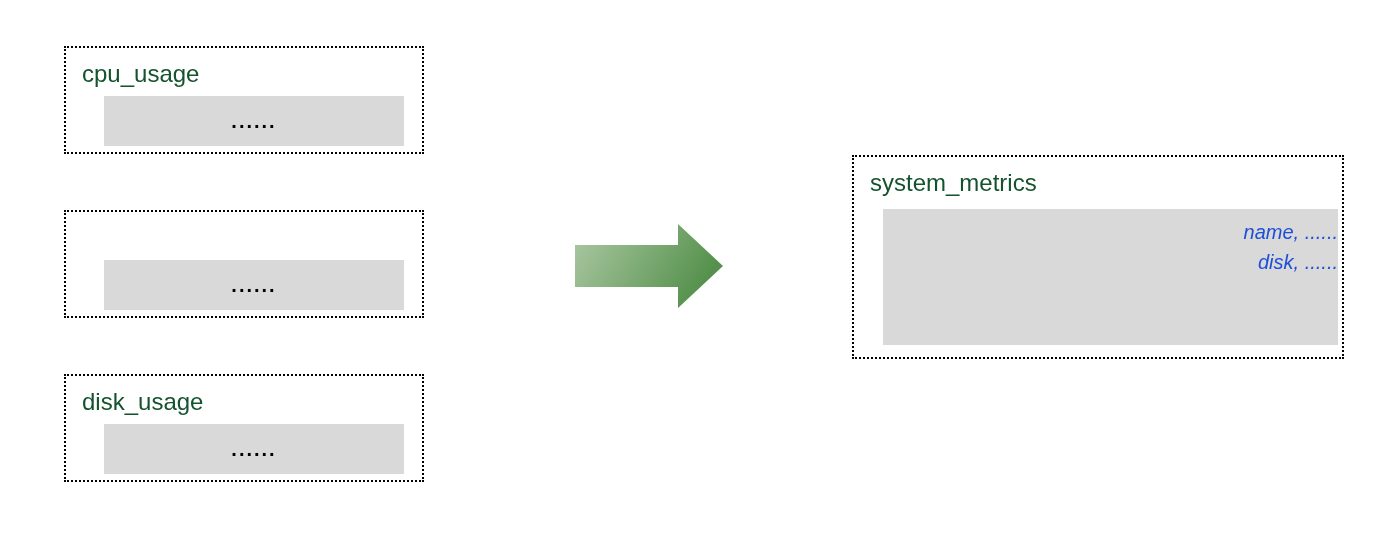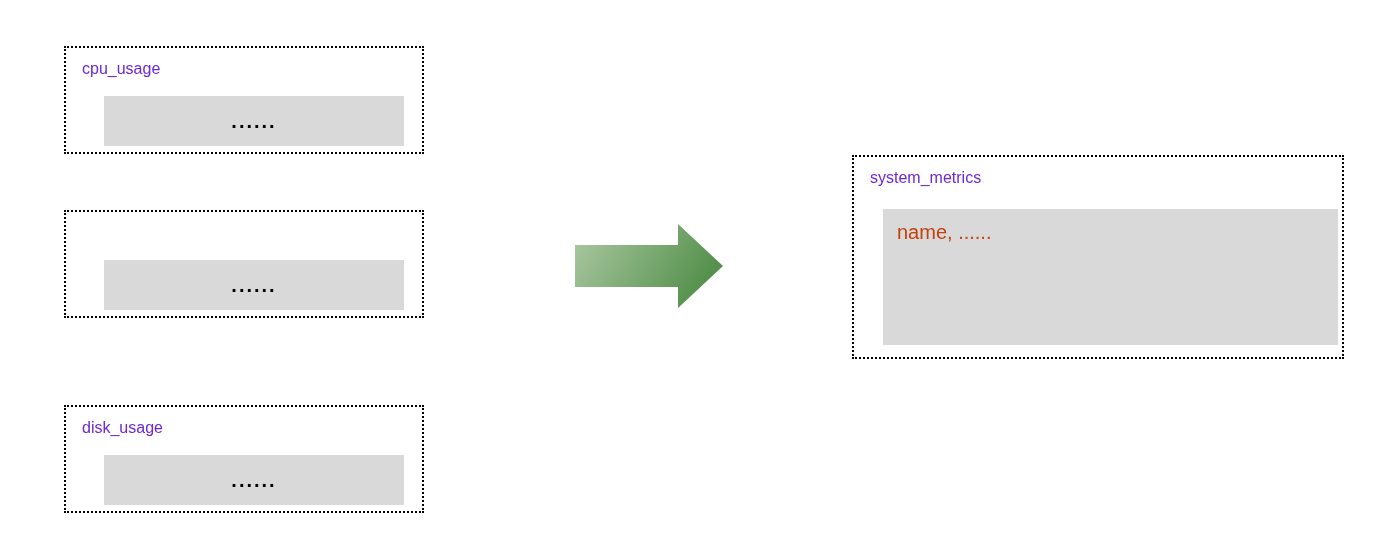--- a/index.html
+++ b/index.html
@@ -21,27 +21,27 @@
     border: 2px dotted var(--border-color, #000);
     background: #ffffff;
   }
   .src-box {
     left: 64px;
     width: 360px;
     height: 108px;
   }
   .src-box.pos-0 { top: 46px; }
   .src-box.pos-1 { top: 210px; }
-  .src-box.pos-2 { top: 405px; }
+  .src-box.pos-2 { top: 374px; }
   .box-title {
     position: absolute;
     left: 16px;
     top: 12px;
-    font-size: 16px;
-    color: #6d28d9;
+    font-size: 24px;
+    color: #14532d;
     white-space: nowrap;
   }
   .gray-fill {
     position: absolute;
     background: var(--box-fill, #d9d9d9);
   }
   .src-fill {
     left: 38px;
     top: 48px;
     width: 300px;
@@ -51,34 +51,36 @@
     font-weight: bold;
     font-size: 20px;
     letter-spacing: 2px;
     color: #000;
   }
   .result-box {
     left: 852px;
     top: 155px;
     width: 492px;
     height: 204px;
+    text-align: right;
   }
   .result-fill {
     left: 29px;
     top: 52px;
     width: 455px;
     height: 136px;
     padding: 8px 0 0 14px;
     box-sizing: border-box;
   }
   .result-row {
     font-size: 20px;
     line-height: 30px;
-    color: #c2410c;
+    color: #1d4ed8;
     white-space: nowrap;
+    font-style: italic;
   }
   .arrow-wrap {
     position: absolute;
     left: 575px;
     top: 224px;
     width: 148px;
     height: 84px;
   }
 </style>
 </head>
@@ -115,16 +117,17 @@
         </linearGradient>
       </defs>
       <polygon points="0,21 103,21 103,0 148,42 103,84 103,63 0,63" fill="url(#arrow-grad)"></polygon>
     </svg>
   </div>
 
   <div class="table-box result-box">
     <div class="box-title">system_metrics</div>
     <div class="gray-fill result-fill">
       <div class="result-row">name, ......</div>
+      <div class="result-row">disk, ......</div>
     </div>
   </div>
 
 </div>
 
 </body></html>

